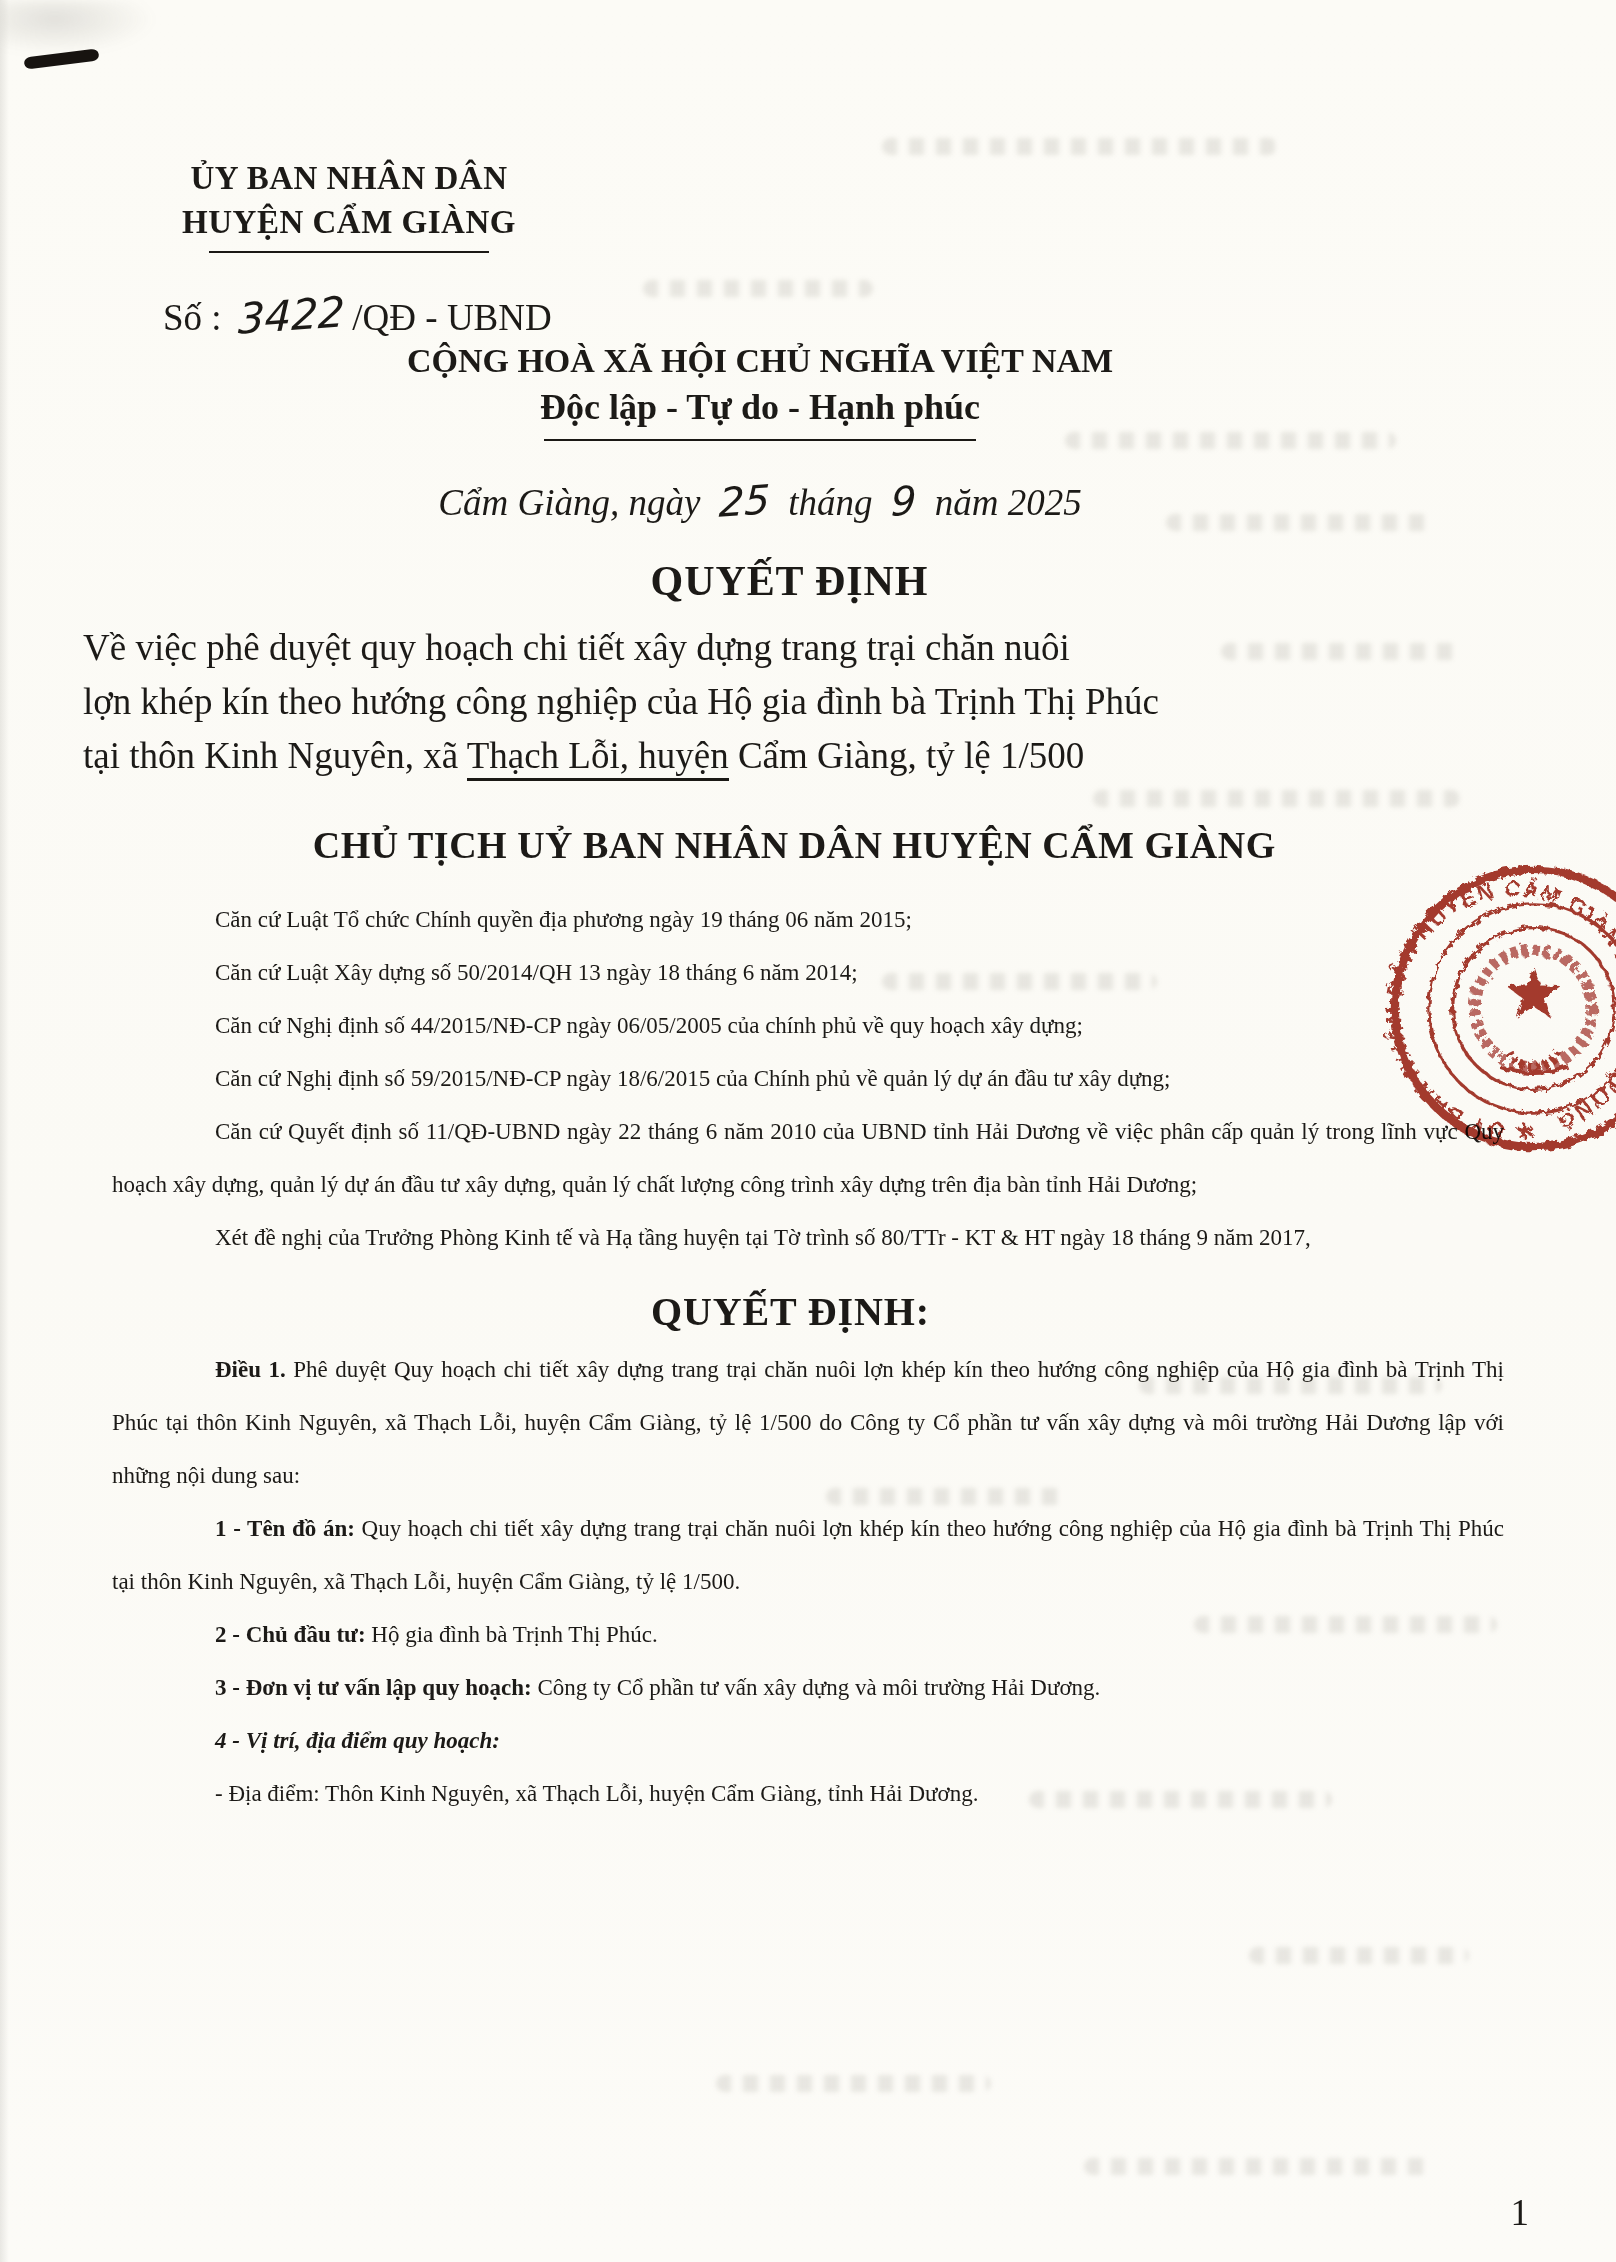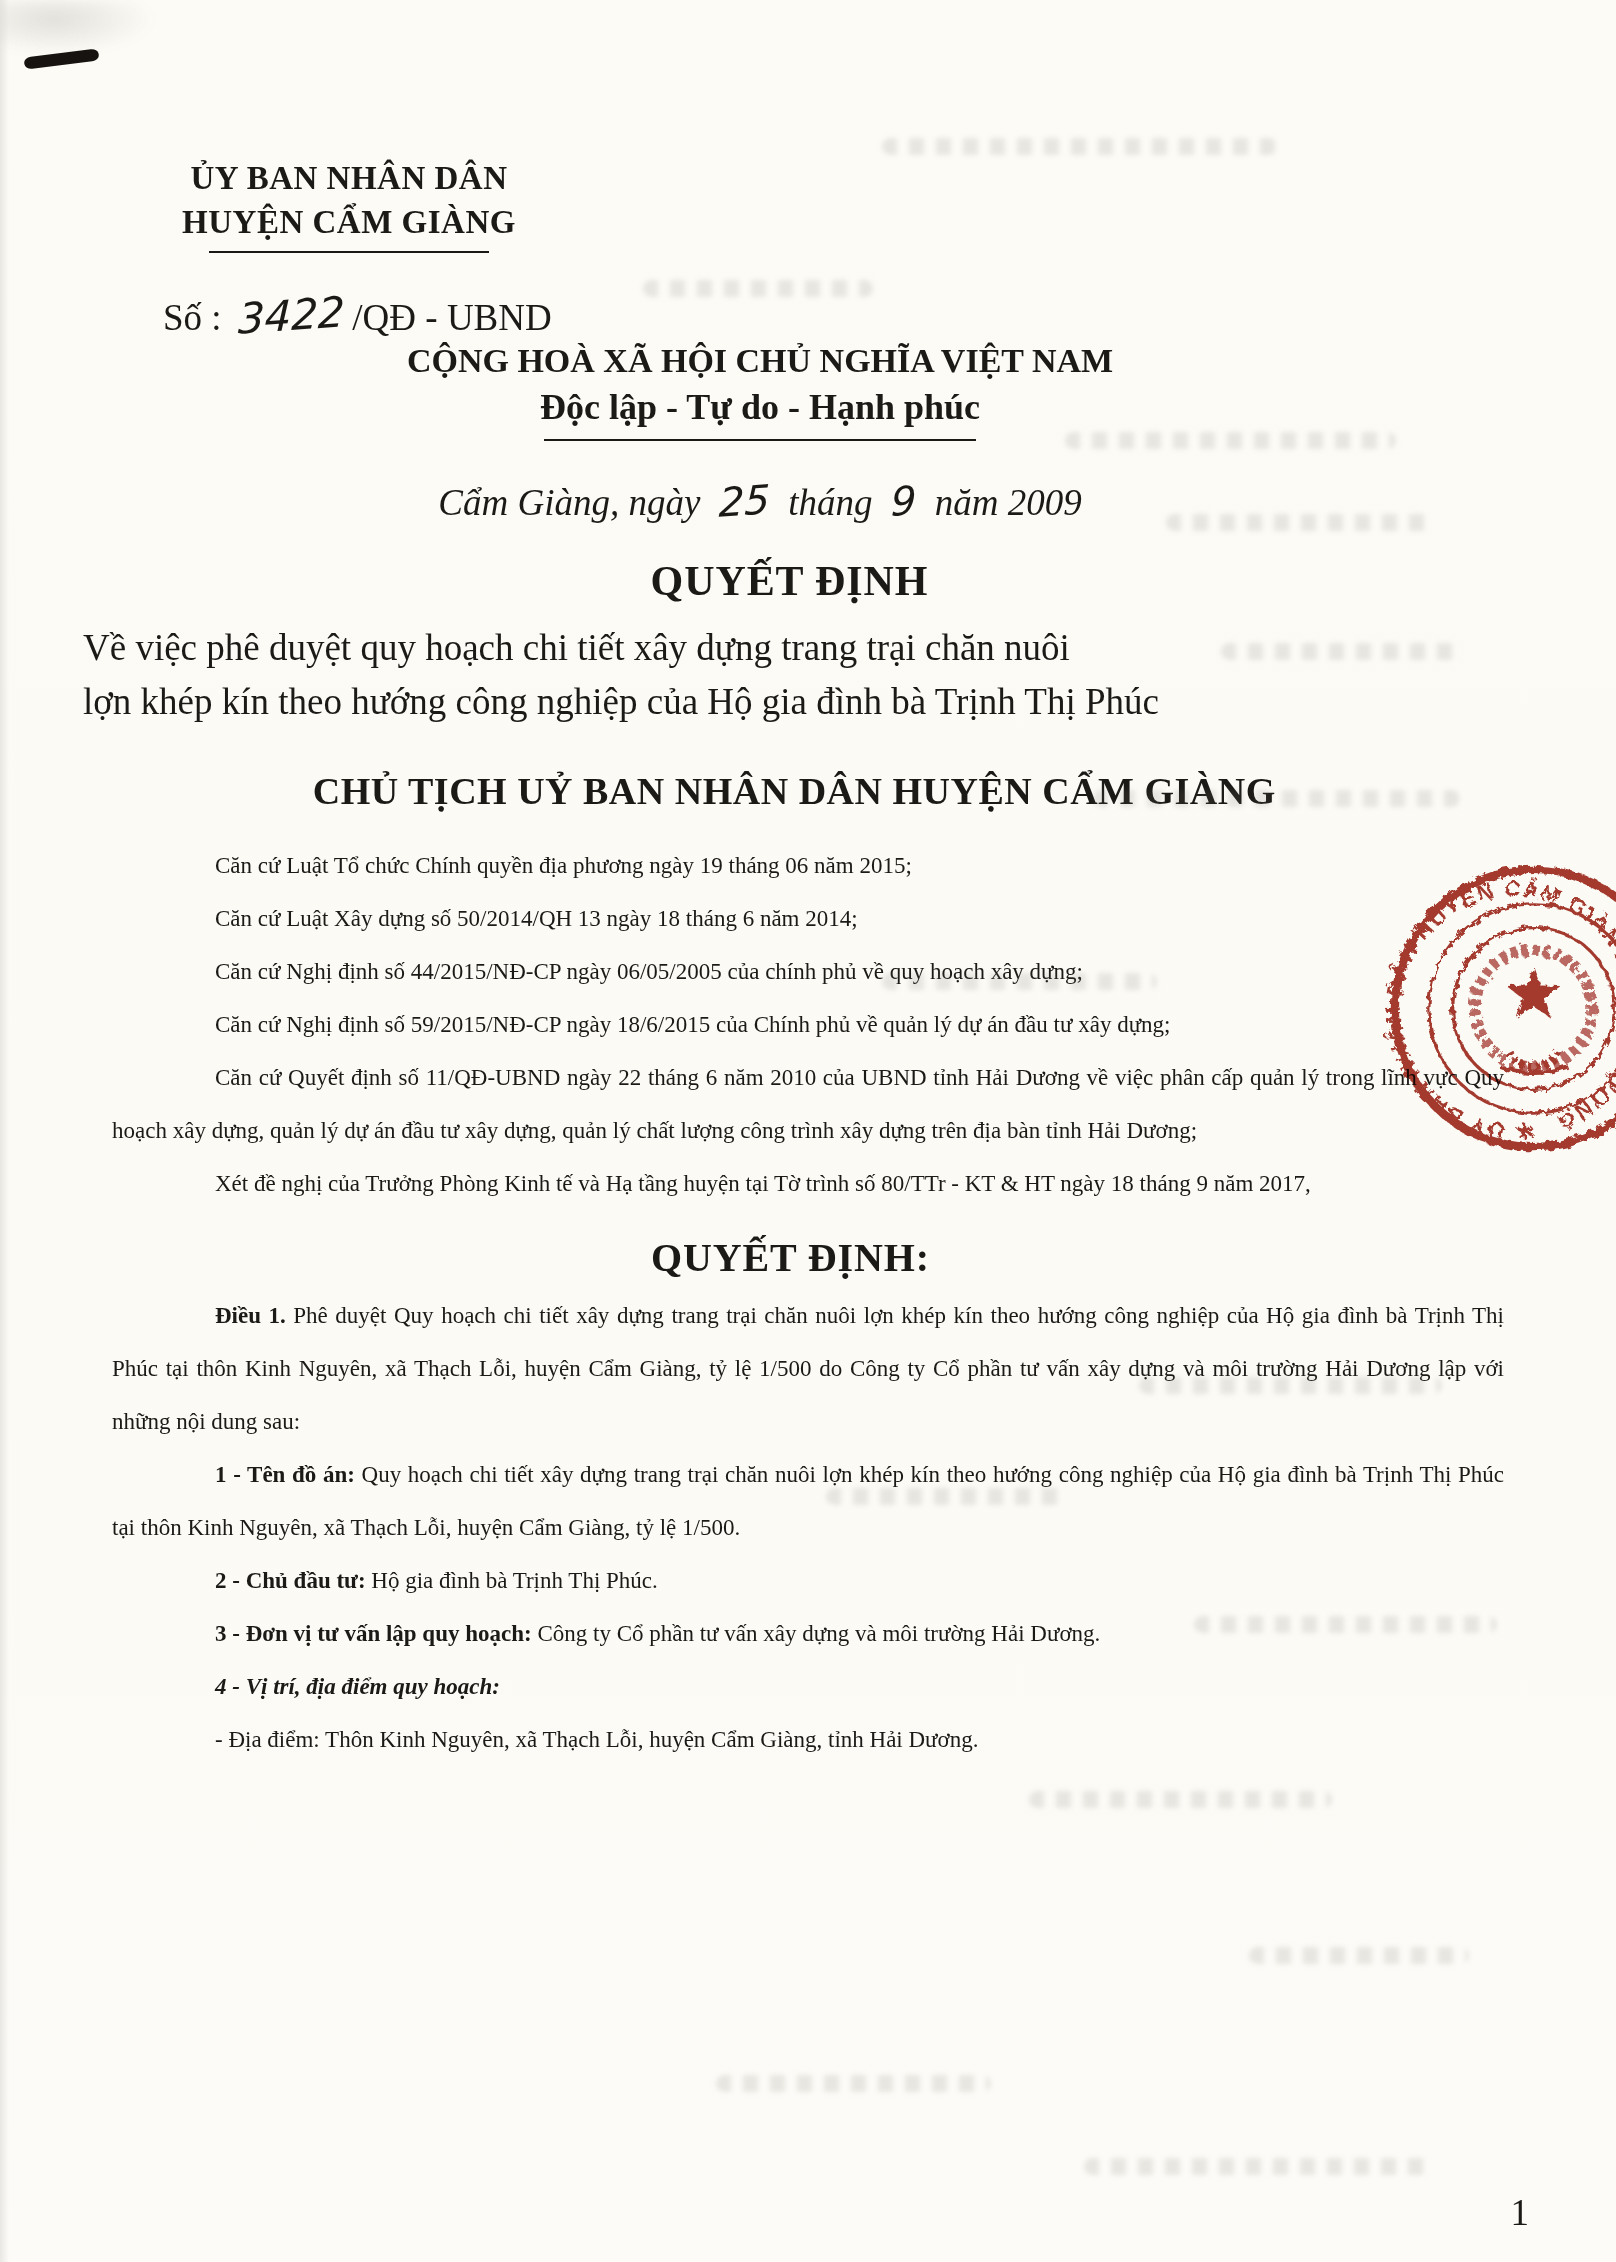--- a/index.html
+++ b/index.html
@@ -93,29 +93,30 @@
     </div>
     <div class="col-right">
       <div class="national1">CỘNG HOÀ XÃ HỘI CHỦ NGHĨA VIỆT NAM</div>
       <div class="national2">Độc lập - Tự do - Hạnh phúc</div>
       <div class="rule rule-right"></div>
       <div class="dateline">
         <span>Cẩm Giàng, ngày</span>
         <span class="hand small">25</span>
         <span>tháng</span>
         <span class="hand small">9</span>
-        <span>năm 2009</span>
+        <span>năm 2025</span>
       </div>
     </div>
   </div>
 
   <div class="doc-kind">QUYẾT ĐỊNH</div>
   <div class="doc-title">
     <div>Về việc phê duyệt quy hoạch chi tiết xây dựng trang trại chăn nuôi</div>
     <div>lợn khép kín theo hướng công nghiệp của Hộ gia đình bà Trịnh Thị Phúc</div>
+    <div><span>tại thôn Kinh Nguyên, xã </span><span class="u">Thạch Lỗi, huyện</span><span> Cẩm Giàng, tỷ lệ 1/500</span></div>
   </div>
 
   <div class="authority">CHỦ TỊCH UỶ BAN NHÂN DÂN HUYỆN CẨM GIÀNG</div>
 
   <p class="body-p first">Căn cứ Luật Tổ chức Chính quyền địa phương ngày 19 tháng 06 năm 2015;</p>
   <p class="body-p">Căn cứ Luật Xây dựng số 50/2014/QH 13 ngày 18 tháng 6 năm 2014;</p>
   <p class="body-p">Căn cứ Nghị định số 44/2015/NĐ-CP ngày 06/05/2005 của chính phủ về quy hoạch xây dựng;</p>
   <p class="body-p">Căn cứ Nghị định số 59/2015/NĐ-CP ngày 18/6/2015 của Chính phủ về quản lý dự án đầu tư xây dựng;</p>
   <p class="body-p">Căn cứ Quyết định số 11/QĐ-UBND ngày 22 tháng 6 năm 2010 của UBND tỉnh Hải Dương về việc phân cấp quản lý trong lĩnh vực Quy hoạch xây dựng, quản lý dự án đầu tư xây dựng, quản lý chất lượng công trình xây dựng trên địa bàn tỉnh Hải Dương;</p>
   <p class="body-p">Xét đề nghị của Trưởng Phòng Kinh tế và Hạ tầng huyện tại Tờ trình số 80/TTr - KT &amp; HT ngày 18 tháng 9 năm 2017,</p>

